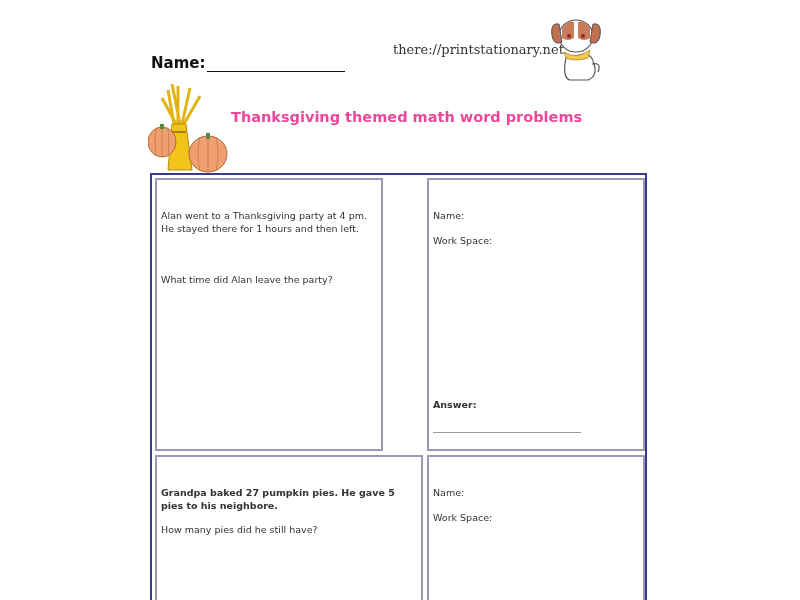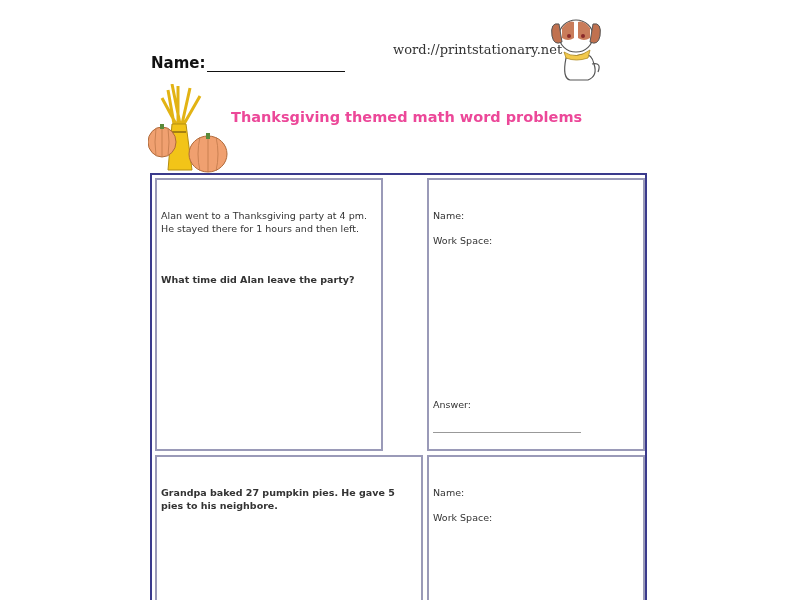--- a/index.html
+++ b/index.html
@@ -48,21 +48,21 @@
     }
   </style>
 </head>
 <body>
 
 <div class="name-line">
   <span>Name:</span>
   <span class="blank"></span>
 </div>
 
-<div class="url">word://printstationary.net</div>
+<div class="url">there://printstationary.net</div>
 
 <svg class="dog" viewBox="0 0 56 68">
   <path d="M18 44 Q14 64 22 66 L40 66 Q50 62 46 50 Q44 40 36 40 Z" fill="#fff" stroke="#555" stroke-width="1.2"></path>
   <path d="M44 50 Q54 48 50 58" fill="none" stroke="#555" stroke-width="1.2"></path>
   <ellipse cx="28" cy="22" rx="17" ry="16" fill="#fff" stroke="#555" stroke-width="1.2"></ellipse>
   <path d="M11 10 Q2 8 4 22 Q6 32 14 28 Z" fill="#c0714f" stroke="#555" stroke-width="1"></path>
   <path d="M45 10 Q54 8 52 22 Q50 32 42 28 Z" fill="#c0714f" stroke="#555" stroke-width="1"></path>
   <path d="M14 14 Q20 6 26 8 L26 24 Q20 28 14 24 Z" fill="#c97c5a"></path>
   <path d="M30 8 Q36 6 42 14 L42 24 Q36 28 30 24 Z" fill="#c97c5a"></path>
   <circle cx="21" cy="22" r="2" fill="#8a2a2a"></circle>
@@ -81,28 +81,29 @@
   <path d="M52 53 Q48 70 52 87 M60 52 L60 88 M68 53 Q72 70 68 87" stroke="#c0784a" stroke-width="0.8" fill="none"></path>
   <rect x="58" y="49" width="4" height="6" fill="#5a8a3a"></rect>
 </svg>
 
 <div class="title">Thanksgiving themed math word problems</div>
 
 <div class="outer"></div>
 
 <div class="cell c-q1">
   <p class="txt" style="top:29px;">Alan went to a Thanksgiving party at 4 pm. He stayed there for 1 hours and then left.</p>
-  <p class="txt" style="top:93px;font-weight:bold;">What time did Alan leave the party?</p>
+  <p class="txt" style="top:93px;">What time did Alan leave the party?</p>
 </div>
 <div class="cell c-w1">
   <p class="txt" style="top:29px;">Name:</p>
   <p class="txt" style="top:54px;">Work Space:</p>
-  <p class="txt" style="top:218px;">Answer:</p>
+  <p class="txt" style="top:218px;font-weight:bold;">Answer:</p>
   <div class="ans-line" style="top:252px;"></div>
 </div>
 
 <div class="cell c-q2">
   <p class="txt" style="top:29px;font-weight:bold;">Grandpa baked 27 pumpkin pies. He gave 5 pies to his neighbore.</p>
+  <p class="txt" style="top:66px;">How many pies did he still have?</p>
 </div>
 <div class="cell c-w2">
   <p class="txt" style="top:29px;">Name:</p>
   <p class="txt" style="top:54px;">Work Space:</p>
 </div>
 
 </body></html>

